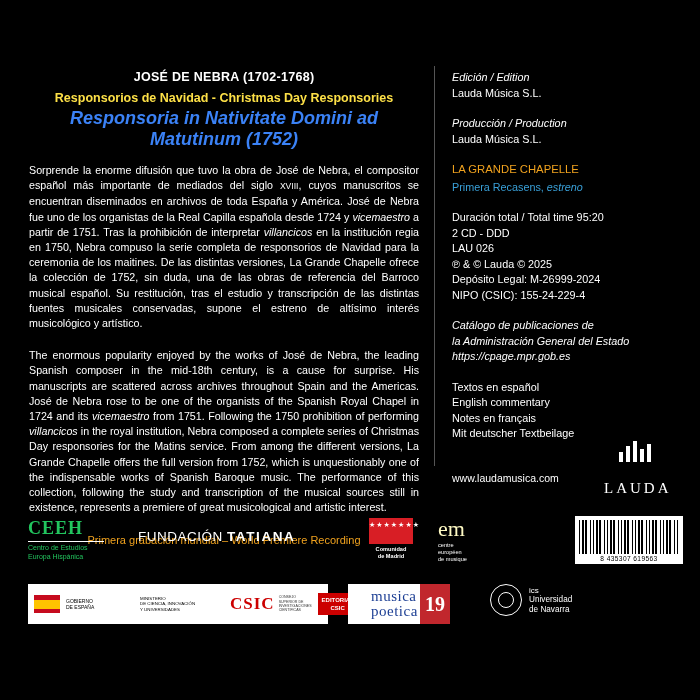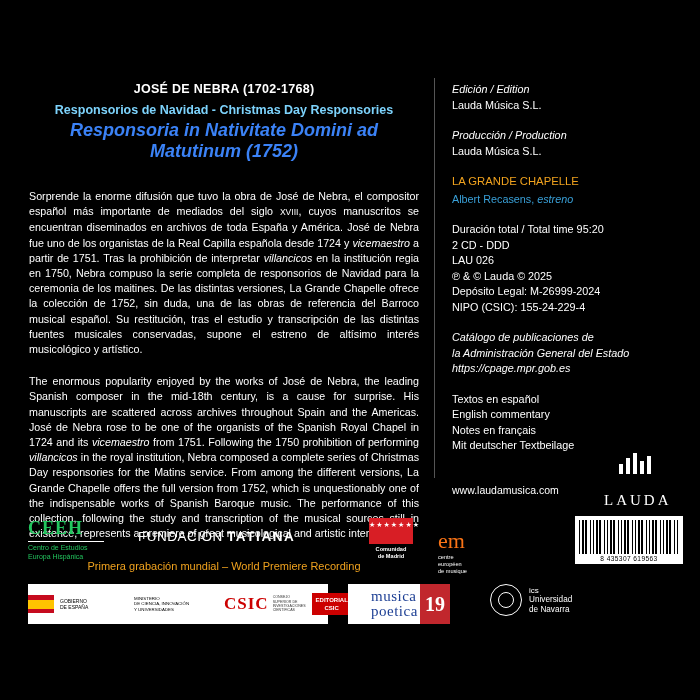--- a/index.html
+++ b/index.html
@@ -17,21 +17,21 @@
   .page {
     position: relative;
     width: 700px;
     height: 700px;
     background: #000000;
   }
 
   
   .content {
     position: absolute;
-    left: 0; top: 16px;
+    left: 0; top: 4px;
     width: 700px;
     height: 508px;
   }
   .left-col {
     position: absolute;
     left: 29px;
     top: 66px;
     width: 390px;
   }
   .divider {
@@ -57,37 +57,37 @@
   .composer {
     font-size: 12.5px;
     font-weight: bold;
     color: #ffffff;
     letter-spacing: 0.3px;
     margin-bottom: 7px;
   }
   .work-title {
     font-size: 12.5px;
     font-weight: bold;
-    color: #7dd3fc;
+    color: #fde047;
     margin-bottom: 3px;
   }
   .work-subtitle {
     font-size: 18px;
     font-weight: bold;
     font-style: italic;
     color: #3b82f6;
   }
 
   
   .para {
     font-size: 10.7px;
     line-height: 15.2px;
     color: #ffffff;
     text-align: justify;
-    margin-top: 27px;
+    margin-top: 13px;
   }
   .para.en {
     margin-top: 17px;
   }
   .sc { font-size: 8.6px; }
   .it { font-style: italic; }
 
   .premiere {
     margin-top: 19px;
     text-align: center;
@@ -221,23 +221,22 @@
   }
 
   .cem {
     position: absolute;
     left: 438px; top: 5px;
     width: 70px;
   }
   .cem .mark {
     font-family: "Liberation Serif", serif;
     font-size: 22px;
-    color: #f97316;
+    color: #fef9c3;
     line-height: 24px;
-    margin-top: 12px;
   }
   .cem .txt {
     color: #ffffff;
     font-size: 5.6px;
     line-height: 7px;
     margin-top: 1px;
   }
 
   .barcode {
     position: absolute;
@@ -270,21 +269,21 @@
     width: 700px; height: 60px;
   }
   .gob {
     position: absolute;
     left: 28px; top: 6px;
     width: 300px;
     height: 40px;
     background: #ffffff;
     display: flex;
     align-items: center;
-    padding: 0 0;
+    padding: 0 6px;
     box-sizing: border-box;
   }
   .gob .esp {
     width: 26px; height: 18px;
     background: linear-gradient(#c60b1e 0 25%, #ffc400 25% 75%, #c60b1e 75% 100%);
     margin-right: 6px;
     flex: 0 0 auto;
   }
   .gob .t1 {
     font-size: 5px;
@@ -419,21 +418,21 @@
       </div>
 
       <div class="r-block">
         <div class="r-head">Producción / Production</div>
         <div class="r-line">Lauda Música S.L.</div>
       </div>
 
       <div class="r-block">
         <div class="ensemble">LA GRANDE CHAPELLE</div>
         <div class="director">
-          <span>Albert Recasens,</span>
+          <span>Primera Recasens,</span>
           <span class="role">estreno</span>
         </div>
       </div>
 
       <div class="r-block">
         <div class="r-line">Duración total / Total time 95:20</div>
         <div class="r-line">2 CD - DDD</div>
         <div class="r-line">LAU 026</div>
         <div class="r-line">℗ &amp; © Lauda © 2025</div>
         <div class="r-line">Depósito Legal: M-26999-2024</div>

